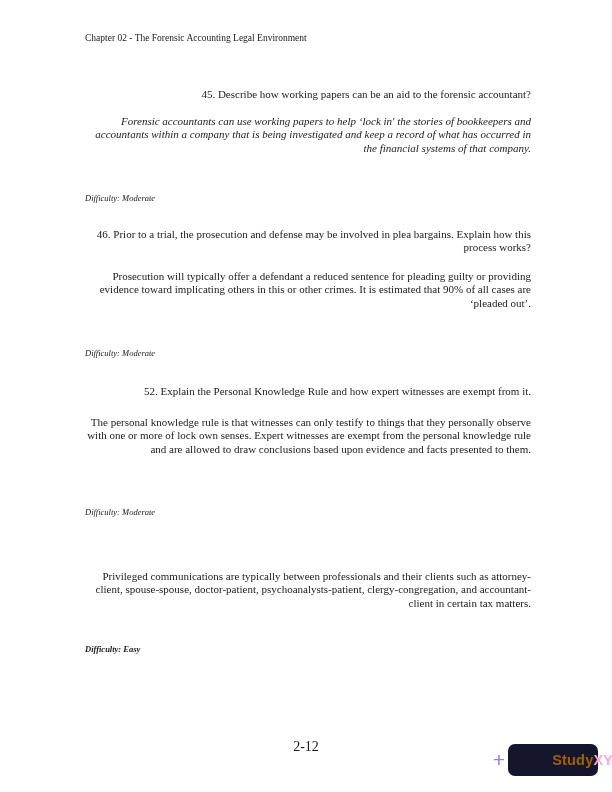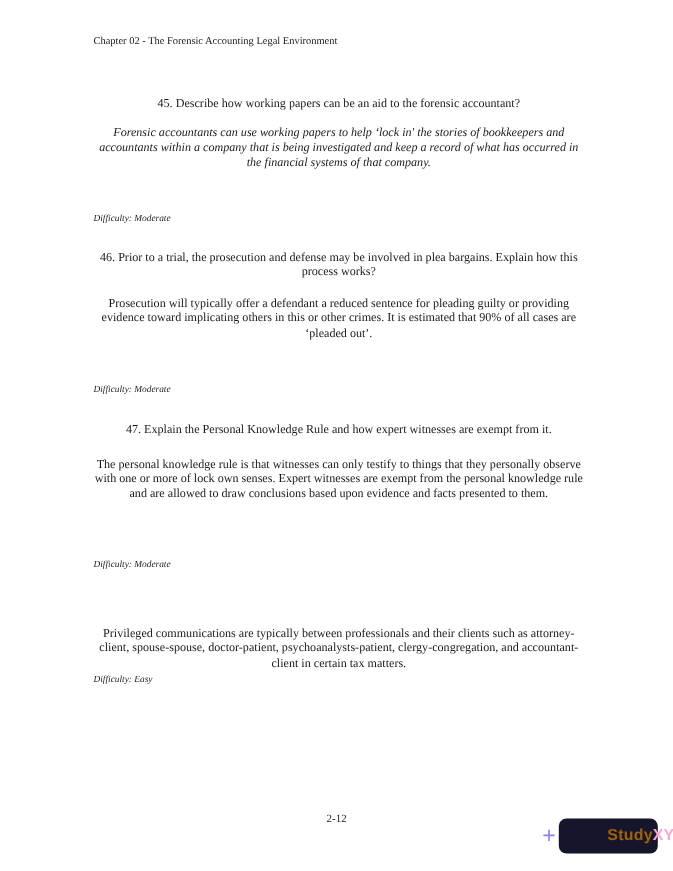--- a/index.html
+++ b/index.html
@@ -22,48 +22,48 @@
     top: 32px;
     font-size: 9.5px;
     line-height: 12px;
   }
   .q, .a {
     position: absolute;
     left: 85px;
     width: 446px;
     font-size: 11px;
     line-height: 13.4px;
-    text-align: center;
+    text-align: right;
   }
   .diff {
     position: absolute;
     left: 85px;
     font-size: 8.5px;
     font-style: italic;
     line-height: 10px;
   }
   .q45 { top: 88px; }
   .a45 { top: 115px; font-style: italic; }
   .d45 { top: 193px; }
   .q46 { top: 228px; }
   .a46 { top: 270px; }
   .d46 { top: 348px; }
   .q47 { top: 385px; }
   .a47 { top: 416px; }
   .d47 { top: 507px; }
   .q48 { top: 541px; }
   .a48 { top: 570px; }
-  .d48 { top: 612px; }
+  .d48 { top: 644px; font-weight: bold; }
   .page-num {
     position: absolute;
     left: 0;
     top: 739px;
     width: 100%;
     text-align: center;
-    font-size: 10px;
+    font-size: 14px;
   }
   .logo {
     position: absolute;
     left: 508px;
     top: 744px;
     width: 90px;
     height: 32px;
     background: #15152b;
     border-radius: 7px;
     display: flex;
@@ -98,21 +98,21 @@
   <div class="header">Chapter 02 - The Forensic Accounting Legal Environment</div>
 
   <div class="q q45">45. Describe how working papers can be an aid to the forensic accountant?</div>
   <div class="a a45">Forensic accountants can use working papers to help ‘lock in' the stories of bookkeepers and accountants within a company that is being investigated and keep a record of what has occurred in the financial systems of that company.</div>
   <div class="diff d45">Difficulty: Moderate</div>
 
   <div class="q q46">46. Prior to a trial, the prosecution and defense may be involved in plea bargains. Explain how this process works?</div>
   <div class="a a46">Prosecution will typically offer a defendant a reduced sentence for pleading guilty or providing evidence toward implicating others in this or other crimes. It is estimated that 90% of all cases are ‘pleaded out’.</div>
   <div class="diff d46">Difficulty: Moderate</div>
 
-  <div class="q q47">47. Explain the Personal Knowledge Rule and how expert witnesses are exempt from it.</div>
+  <div class="q q47">52. Explain the Personal Knowledge Rule and how expert witnesses are exempt from it.</div>
   <div class="a a47">The personal knowledge rule is that witnesses can only testify to things that they personally observe with one or more of lock own senses. Expert witnesses are exempt from the personal knowledge rule and are allowed to draw conclusions based upon evidence and facts presented to them.</div>
   <div class="diff d47">Difficulty: Moderate</div>
 
   <div class="a a48">Privileged communications are typically between professionals and their clients such as attorney-client, spouse-spouse, doctor-patient, psychoanalysts-patient, clergy-congregation, and accountant-client in certain tax matters.</div>
   <div class="diff d48">Difficulty: Easy</div>
 
   <div class="page-num">2-12</div>
 
   <div class="logo">
     <span class="logo-plus">+</span>

